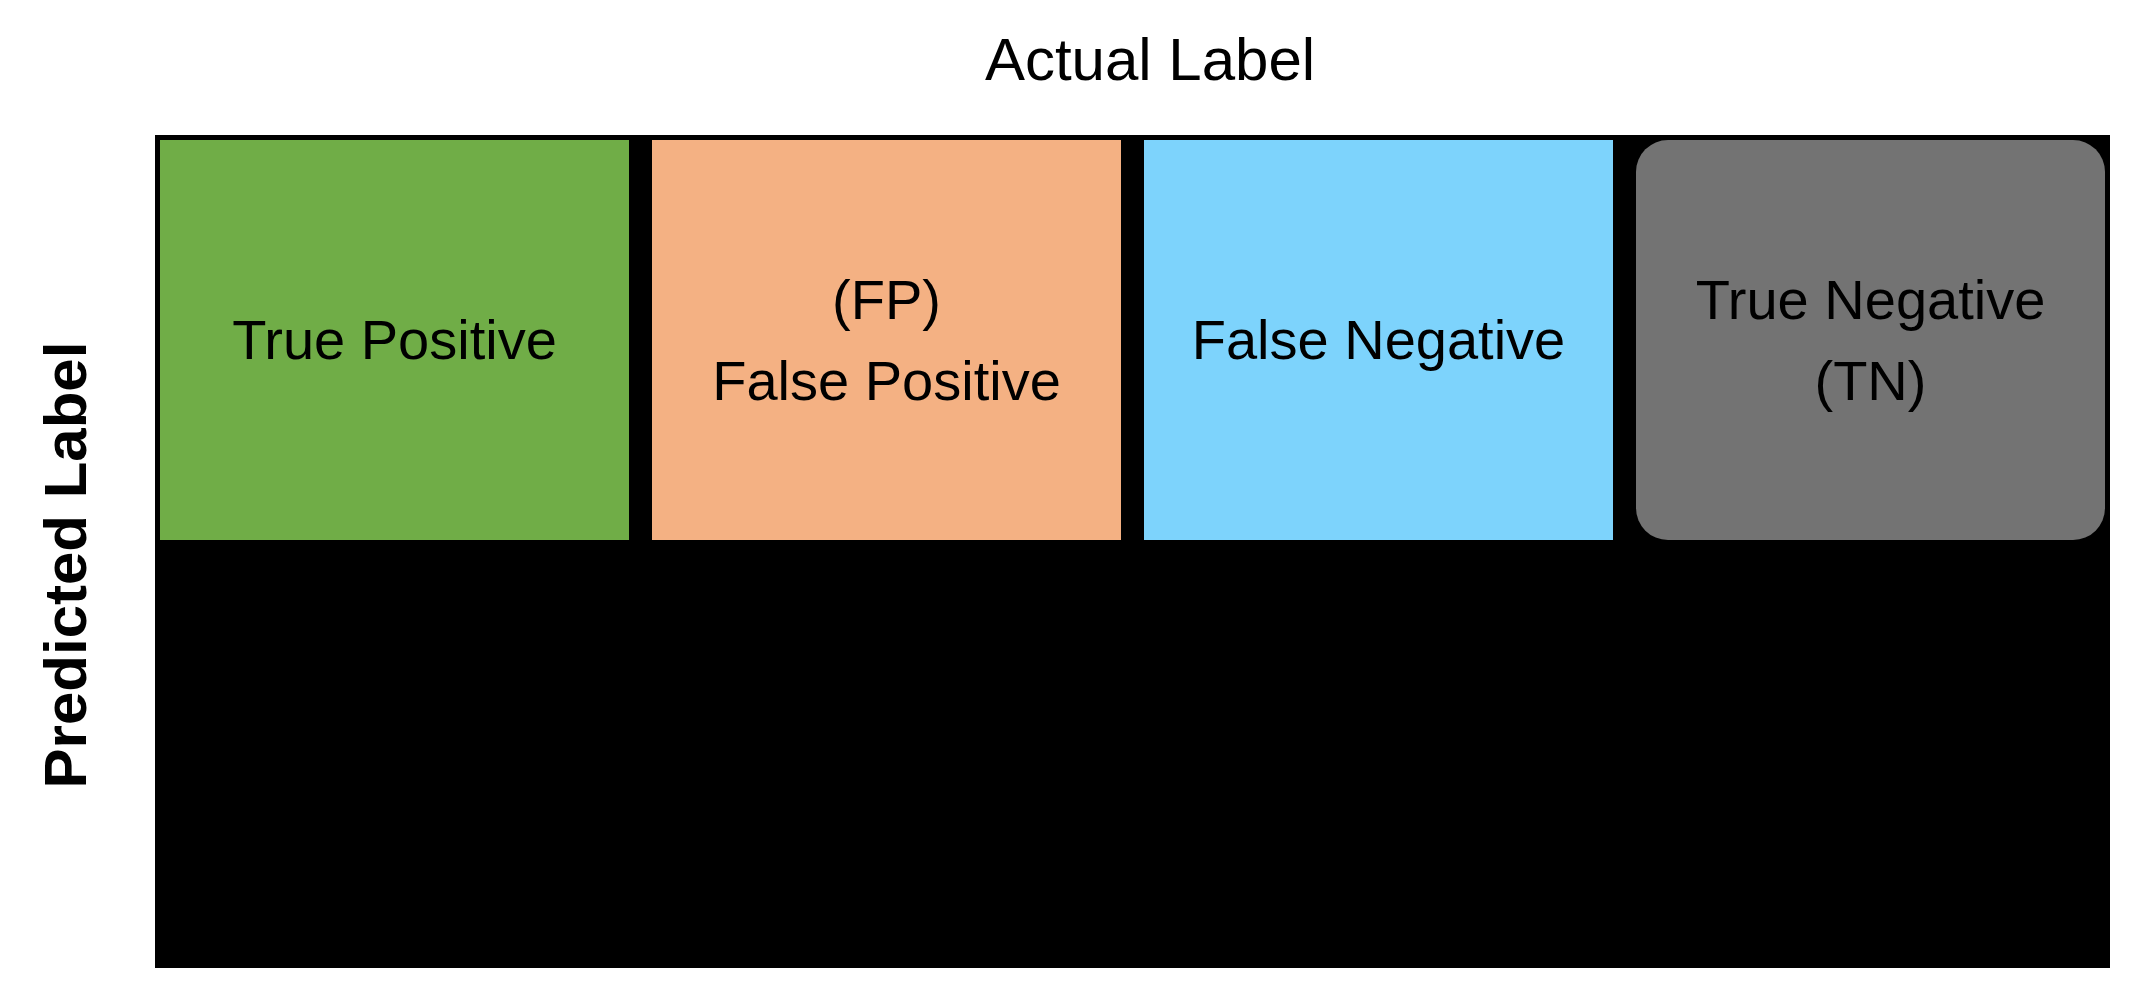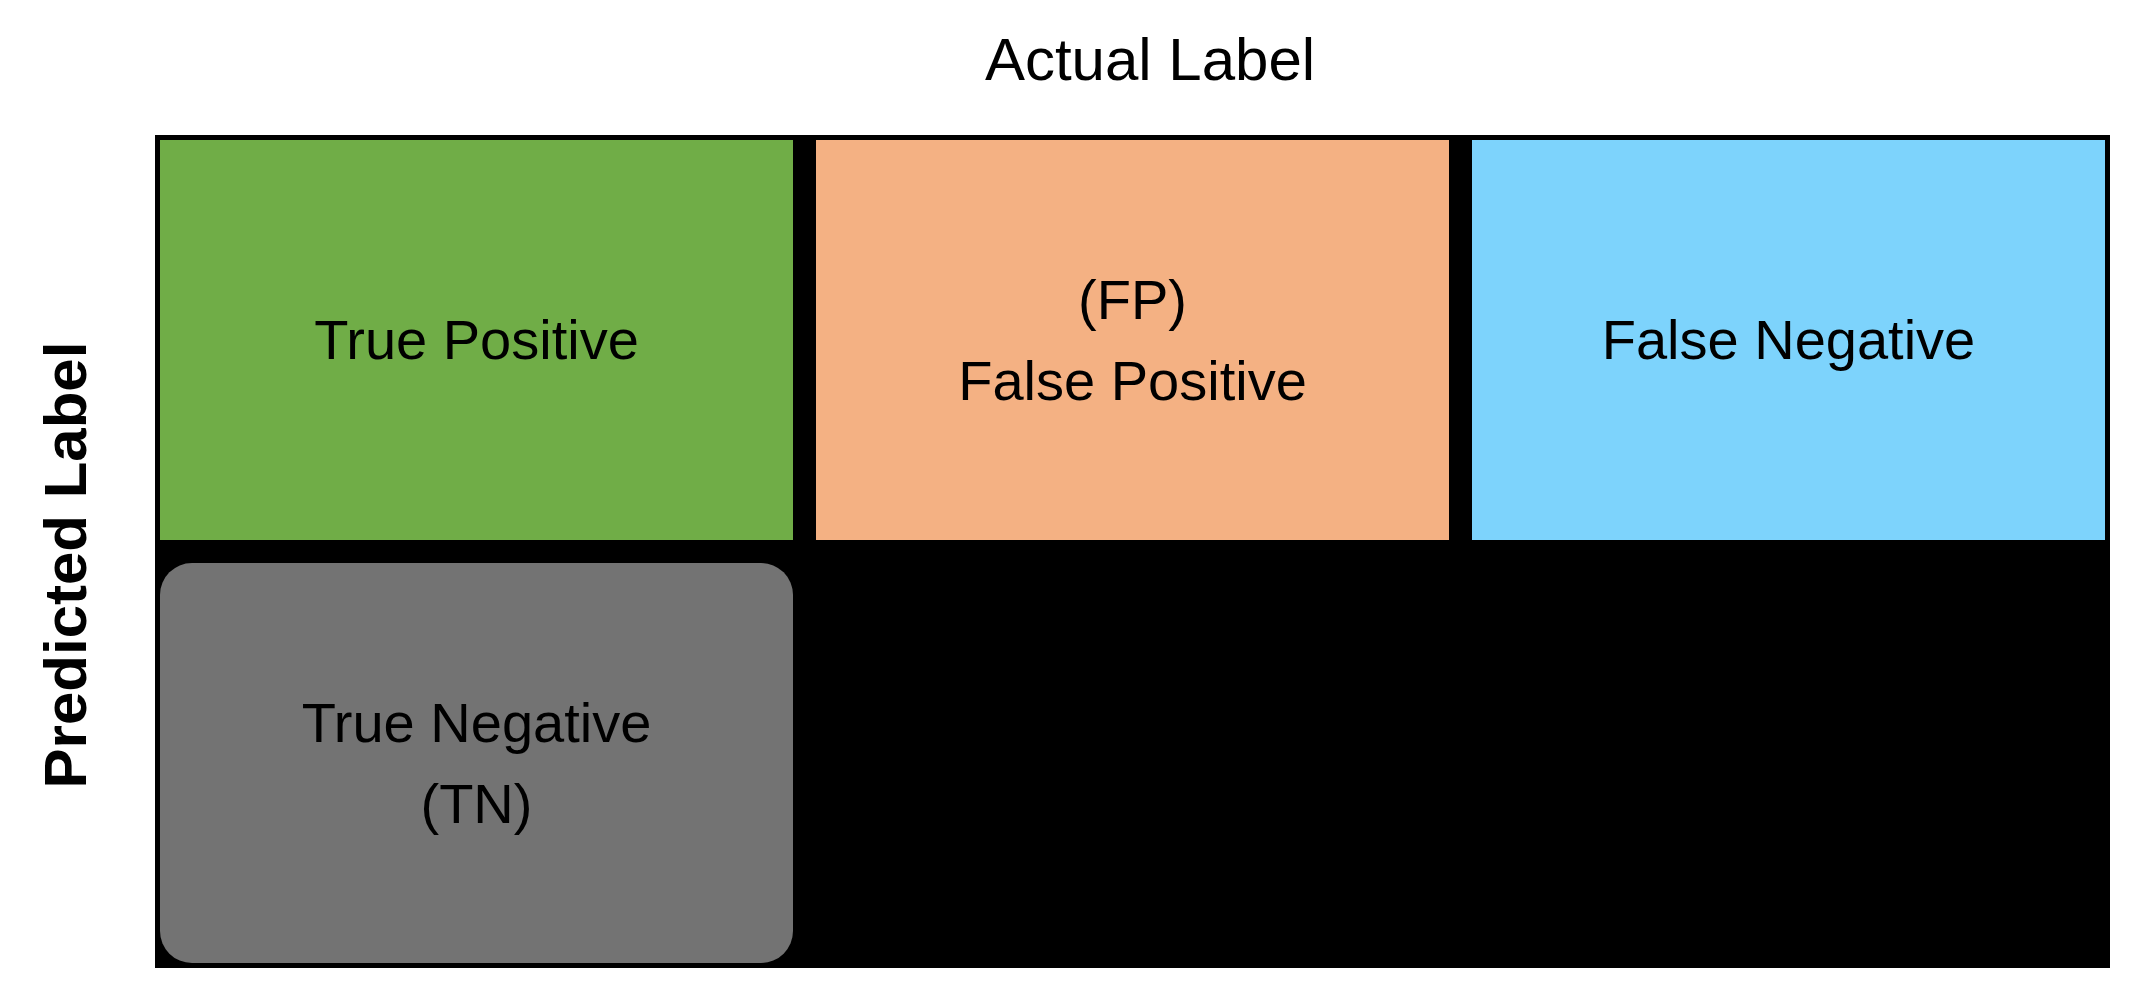--- a/index.html
+++ b/index.html
@@ -38,21 +38,21 @@
   .matrix-grid {
     position: absolute;
     left: 155px;
     top: 135px;
     width: 1955px;
     height: 833px;
     box-sizing: border-box;
     border: 5px solid #000000;
     background: #000000;
     display: grid;
-    grid-template-columns: 1fr 1fr 1fr;
+    grid-template-columns: 1fr 1fr 1fr 1fr;
     grid-template-rows: 1fr 1fr;
     gap: 23px;
   }
   .matrix-cell {
     display: flex;
     flex-direction: column;
     align-items: center;
     justify-content: center;
     text-align: center;
     font-size: 56px;

